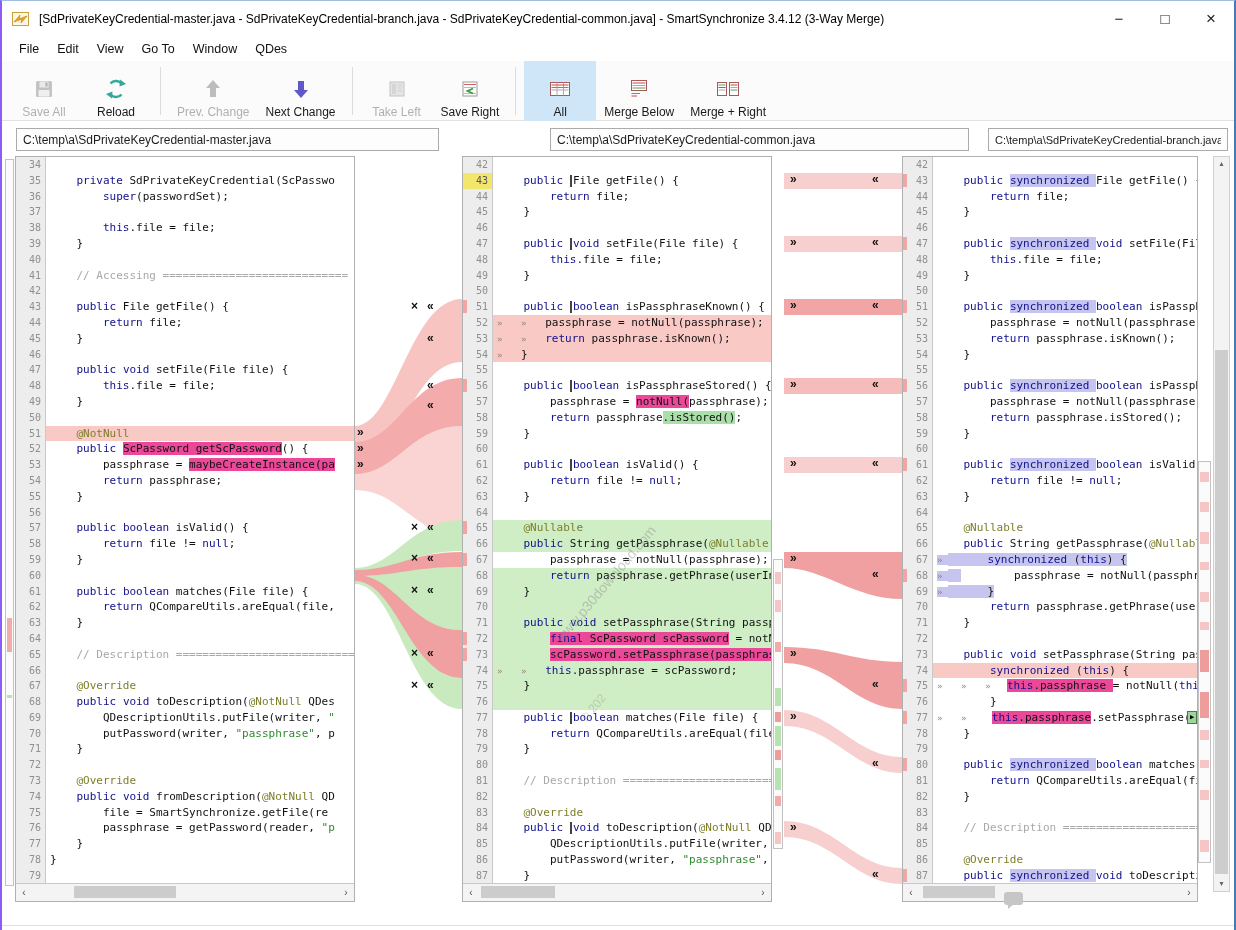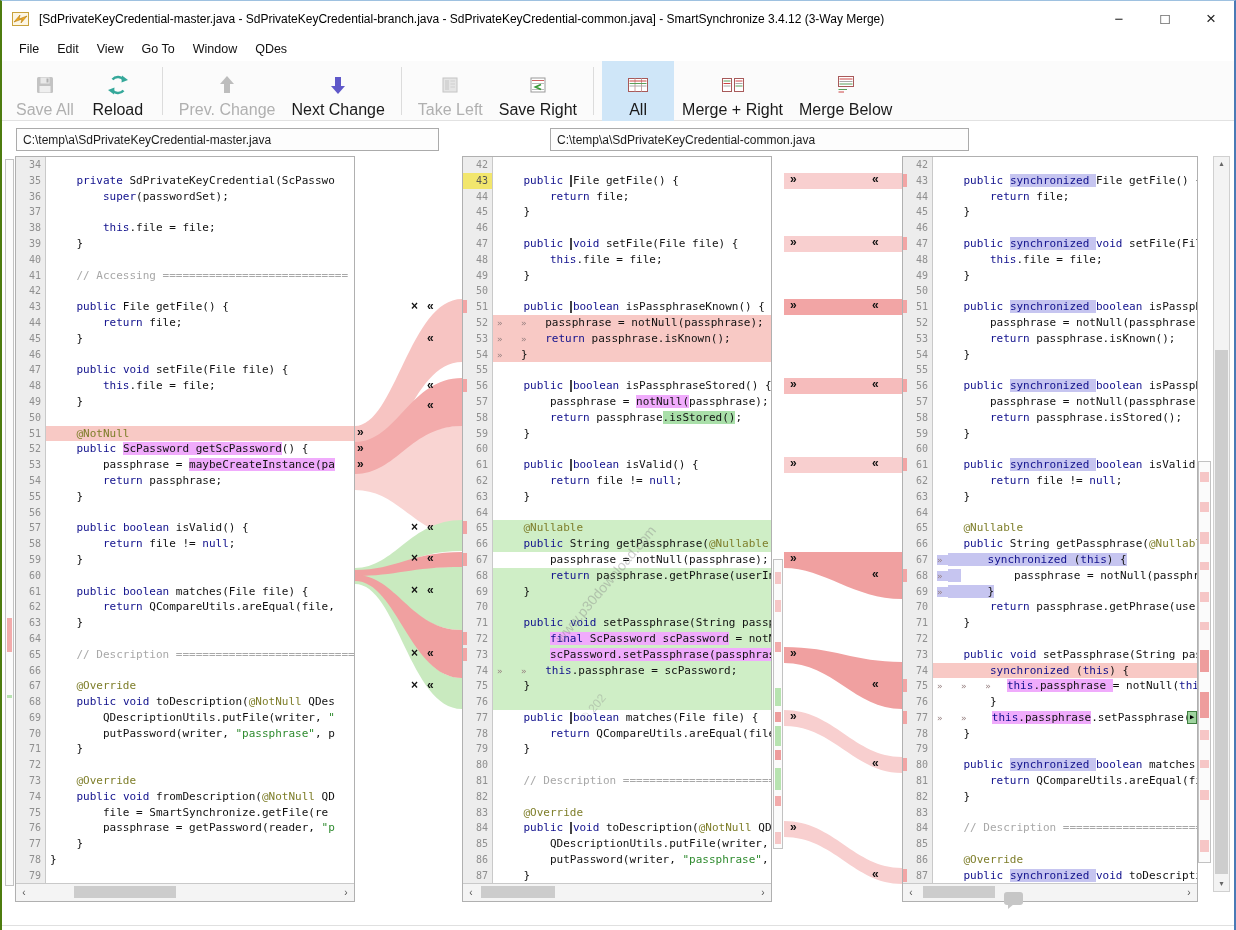--- a/index.html
+++ b/index.html
@@ -1,48 +1,48 @@
 <!DOCTYPE html>
 <html><head>
 <meta charset="utf-8">
 <style>
   html,body{margin:0;padding:0;background:#e9e9e9}
   .win{position:relative;width:1236px;height:930px;background:#fff;overflow:hidden;
        font-family:"Liberation Sans",sans-serif;box-sizing:border-box;
-       border-left:2px solid #4d7c0f;border-right:2px solid #4a7ab5;border-top:1px solid #9ec1e0}
+       border-left:2px solid #8b5cf6;border-right:2px solid #4a7ab5;border-top:1px solid #9ec1e0}
   
   .titlebar{height:35px;display:flex;align-items:center;padding-left:10px}
   .title-text{font-size:12px;color:#000;margin-left:10px;flex:1;white-space:nowrap;overflow:hidden}
   .winctl{display:flex}
   .winbtn{width:46px;height:30px;display:flex;align-items:center;justify-content:center;font-size:15px;color:#222;cursor:default}
   
   .menubar{height:25px;display:flex;align-items:center;padding-left:8px;font-size:12.5px;color:#111}
   .menuitem{padding:3px 9px;cursor:default}
   
   .toolbar{height:59px;border-bottom:1px solid #e2e2e2;display:flex;align-items:center;padding-left:6px;background:#fbfbfb}
-  .tbtn{display:flex;flex-direction:column;align-items:center;justify-content:flex-end;min-width:56px;height:56px;padding:2px 8px;font-size:16px;color:#1a1a1a;gap:4px;white-space:nowrap}
+  .tbtn{display:flex;flex-direction:column;align-items:center;justify-content:flex-end;min-width:56px;height:56px;padding:2px 8px;font-size:12px;color:#1a1a1a;gap:4px;white-space:nowrap}
   .tbtn.disabled{color:#b0b0b0}
   .tbtn.selected{background:#cfe6f8}
   .ticon{width:24px;height:24px;display:flex;align-items:center;justify-content:center}
   .tsep{width:1px;height:48px;background:#dcdcdc;margin:0 8px;flex:none}
   
   .pathbox{position:absolute;height:23px;border:1px solid #ababab;background:#fdfdfd;font-size:12px;color:#1c1c1c;padding:0 6px;box-sizing:border-box;font-family:"Liberation Sans",sans-serif}
   
   .main{position:absolute;left:0;top:155px;width:1236px;height:747px;background:#fff}
   .pane{position:absolute;top:0;height:746px;border:1px solid #b0b0b0;background:#fff;box-sizing:border-box;display:flex;flex-direction:column}
   .rows{flex:1;overflow:hidden;font-family:"DejaVu Sans Mono",monospace;font-size:11px;line-height:15.8px}
   .row{display:flex;height:15.8px}
   .gut{width:30px;flex:none;background:#ededed;border-right:1px solid #c9c9c9;color:#8f8f8f;text-align:right;padding-right:4px;font-size:10px;position:relative;box-sizing:border-box}
   .gut.gy{background:#f2e66d;color:#555}
   .tickbar{position:absolute;left:0;top:1px;width:4px;height:13px;background:#f2a5a5}
   .code{flex:1;white-space:pre;overflow:hidden;padding-left:4px;position:relative;color:#111}
   .lpink{background:#f8c9c5}.lgreen{background:#cfeec6}
   .sk{color:#10108c}.sc{color:#a8a8a8}.sa{color:#7e7e2a}.ss{color:#2f8b2f}
   .sm{color:#937d7d;font-size:9px}
-  .bpk{background:#f0abfc}.bgr{background:#a9dfa9}.bpu{background:#c6c5f0}
+  .bpk{background:#ec4899}.bgr{background:#a9dfa9}.bpu{background:#c6c5f0}
   .sb{display:inline-block;width:2px;height:12px;background:#444;vertical-align:middle;margin-right:1px}
   .trunc{position:absolute;right:0;top:1px;width:10px;height:13px;background:#9fd49f;border:1px solid #3f7f3f;box-sizing:border-box;font-size:7px;line-height:11px;text-align:center;color:#000}
   
   .hsb{height:17px;border-top:1px solid #c9c9c9;background:#f4f4f4;display:flex;align-items:center;justify-content:space-between;position:relative;flex:none}
   .hsb .arr{width:16px;text-align:center;font-size:10px;color:#555;flex:none;cursor:default}
   .hthumb{position:absolute;top:2px;height:12px;background:#cccccc}
   
   .conn{position:absolute;top:0;height:746px}
   .conn svg{position:absolute;left:0;top:0}
   .cbtn{position:absolute;font-size:12px;font-weight:bold;color:#111;line-height:12px;cursor:pointer}
@@ -164,51 +164,52 @@
             <line x1="3.5" y1="7" x2="20.5" y2="7" stroke="#cc4444"></line>
             <line x1="3.5" y1="9.5" x2="20.5" y2="9.5" stroke="#5aa05a"></line>
             <line x1="3.5" y1="12" x2="20.5" y2="12" stroke="#aaa"></line>
           </svg>
       </span>
       <span>All</span>
     </div>
     <div class="tbtn">
       <span class="ticon">
         <svg width="24" height="22" viewBox="0 0 24 22">
+            <rect x="4.5" y="2.5" width="15" height="10" fill="#fff" stroke="#a85a5a"></rect>
+            <line x1="5.5" y1="5" x2="18.5" y2="5" stroke="#cc4444"></line>
+            <line x1="5.5" y1="7.5" x2="18.5" y2="7.5" stroke="#aaa"></line>
+            <line x1="5.5" y1="10" x2="18.5" y2="10" stroke="#5aa05a"></line>
+            <line x1="4.5" y1="15.5" x2="13" y2="15.5" stroke="#5aa05a"></line>
+            <line x1="4.5" y1="18" x2="10" y2="18" stroke="#cc4444"></line>
+          </svg>
+      </span>
+      <span>Merge Below</span>
+    </div>
+    <div class="tbtn">
+      <span class="ticon">
+        <svg width="24" height="22" viewBox="0 0 24 22">
             <g stroke="#a85a5a" fill="#fff">
               <rect x="1.5" y="4.5" width="9" height="13"></rect>
               <rect x="13.5" y="4.5" width="9" height="13"></rect>
             </g>
             <line x1="2.5" y1="7" x2="9.5" y2="7" stroke="#5aa05a"></line>
             <line x1="2.5" y1="9.5" x2="9.5" y2="9.5" stroke="#cc4444"></line>
             <line x1="2.5" y1="12" x2="9.5" y2="12" stroke="#aaa"></line>
             <line x1="14.5" y1="7" x2="21.5" y2="7" stroke="#cc4444"></line>
             <line x1="14.5" y1="9.5" x2="21.5" y2="9.5" stroke="#aaa"></line>
             <line x1="14.5" y1="12" x2="21.5" y2="12" stroke="#5aa05a"></line>
           </svg>
       </span>
       <span>Merge + Right</span>
     </div>
-    <div class="tbtn">
-      <span class="ticon">
-        <svg width="24" height="22" viewBox="0 0 24 22">
-            <rect x="4.5" y="2.5" width="15" height="10" fill="#fff" stroke="#a85a5a"></rect>
-            <line x1="5.5" y1="5" x2="18.5" y2="5" stroke="#cc4444"></line>
-            <line x1="5.5" y1="7.5" x2="18.5" y2="7.5" stroke="#aaa"></line>
-            <line x1="5.5" y1="10" x2="18.5" y2="10" stroke="#5aa05a"></line>
-            <line x1="4.5" y1="15.5" x2="13" y2="15.5" stroke="#5aa05a"></line>
-            <line x1="4.5" y1="18" x2="10" y2="18" stroke="#cc4444"></line>
-          </svg>
-      </span>
-      <span>Merge Below</span>
-    </div>
   </div>
 
   <input class="pathbox" style="left: 548px; top: 127px; width: 419px;" readonly="" value="C:\temp\a\SdPrivateKeyCredential-common.java">
   <input class="pathbox" style="left: 14px; top: 127px; width: 423px;" readonly="" value="C:\temp\a\SdPrivateKeyCredential-master.java">
+  <input class="pathbox" style="left: 986px; top: 127px; width: 240px; font-size: 11px;" readonly="" value="C:\temp\a\SdPrivateKeyCredential-branch.java">
 
   <div class="main">
 
     <div class="pane" style="left:13px;width:340px">
       <div class="rows">
           <div class="row">
             <div class="gut">34</div>
             <div class="code"></div>
           </div>
           <div class="row">

